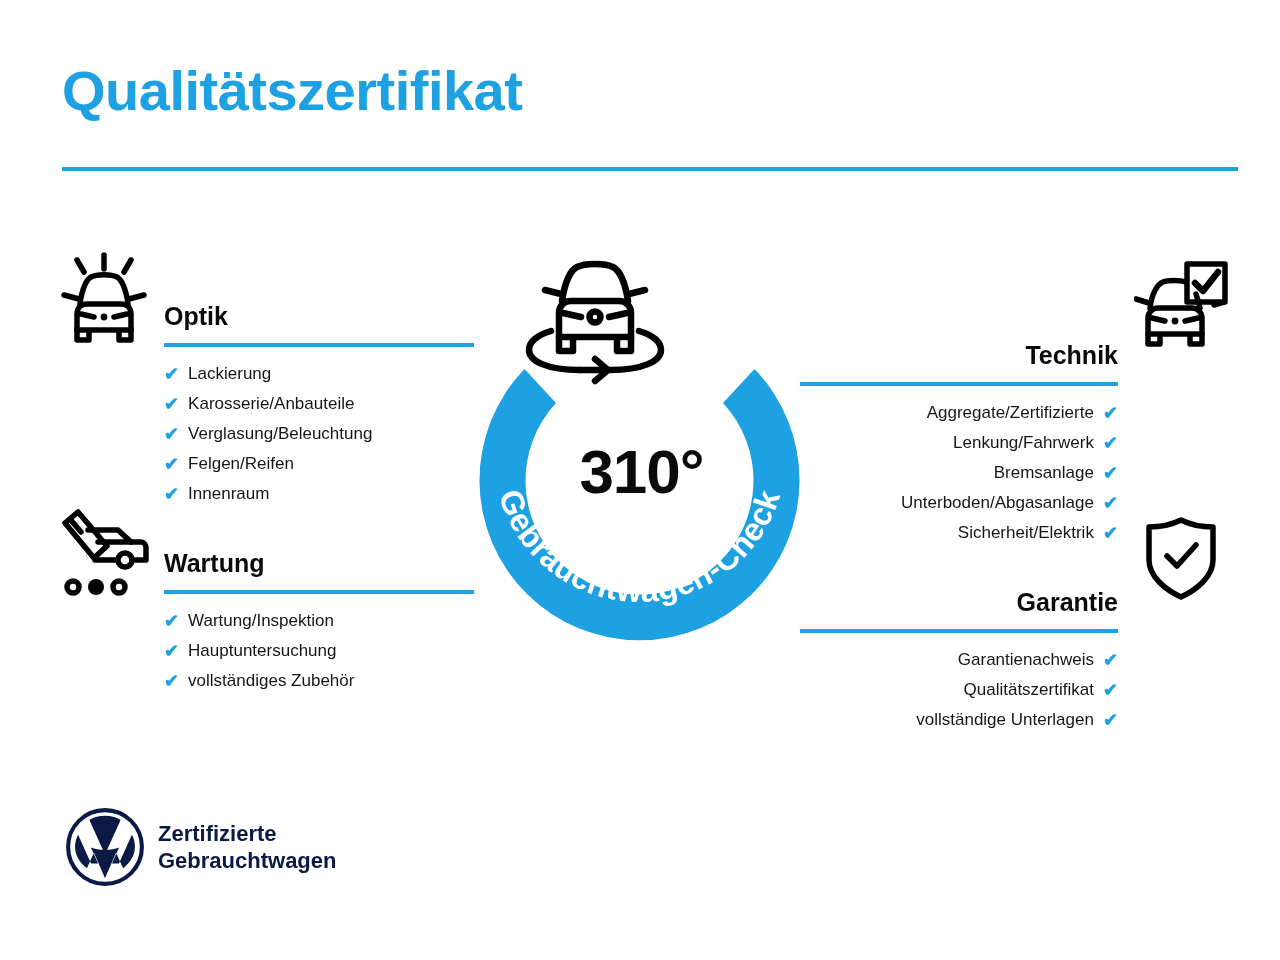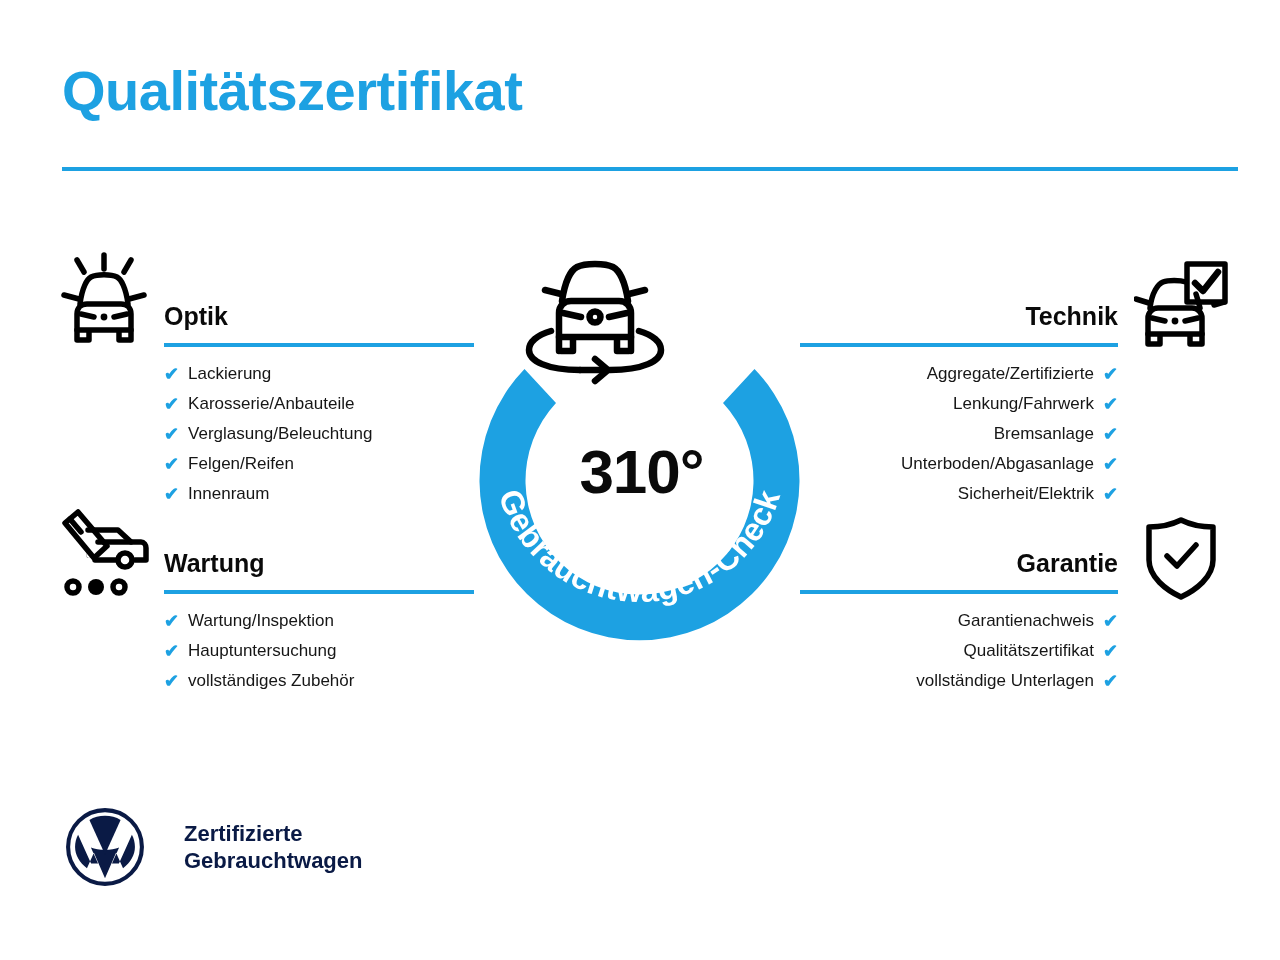--- a/index.html
+++ b/index.html
@@ -87,21 +87,21 @@
     font-size: 18px;
     font-weight: 700;
     line-height: 30px;
   }
 
   
   .col-left .section-list li { justify-content: flex-start; }
   .col-left .check { margin-right: 9px; }
 
   
-  .col-right .section-title { text-align: right; }
+  .col-right .section-title { text-align: right; margin-top: 39px; }
   .col-right .section-list li { justify-content: flex-end; }
   .col-right .check { margin-left: 9px; }
 
   
   #sec-optik    { left: 164px; top: 301px;  width: 310px; }
   #sec-wartung  { left: 164px; top: 548px;  width: 310px; }
   #sec-technik  { left: 800px; top: 301px;  width: 318px; }
   #sec-garantie { left: 800px; top: 548px;  width: 318px; }
 
   
@@ -145,21 +145,21 @@
   
   #vw-block {
     position: absolute;
     left: 64px;
     top: 806px;
     display: flex;
     align-items: center;
   }
   #vw-mark { width: 82px; height: 82px; }
   #vw-text {
-    margin-left: 38px;
+    margin-left: 12px;
     font-size: 22px;
     font-weight: 700;
     color: #0A1A45;
     line-height: 27px;
     white-space: nowrap;
   }
 </style>
 </head>
 <body>
 

